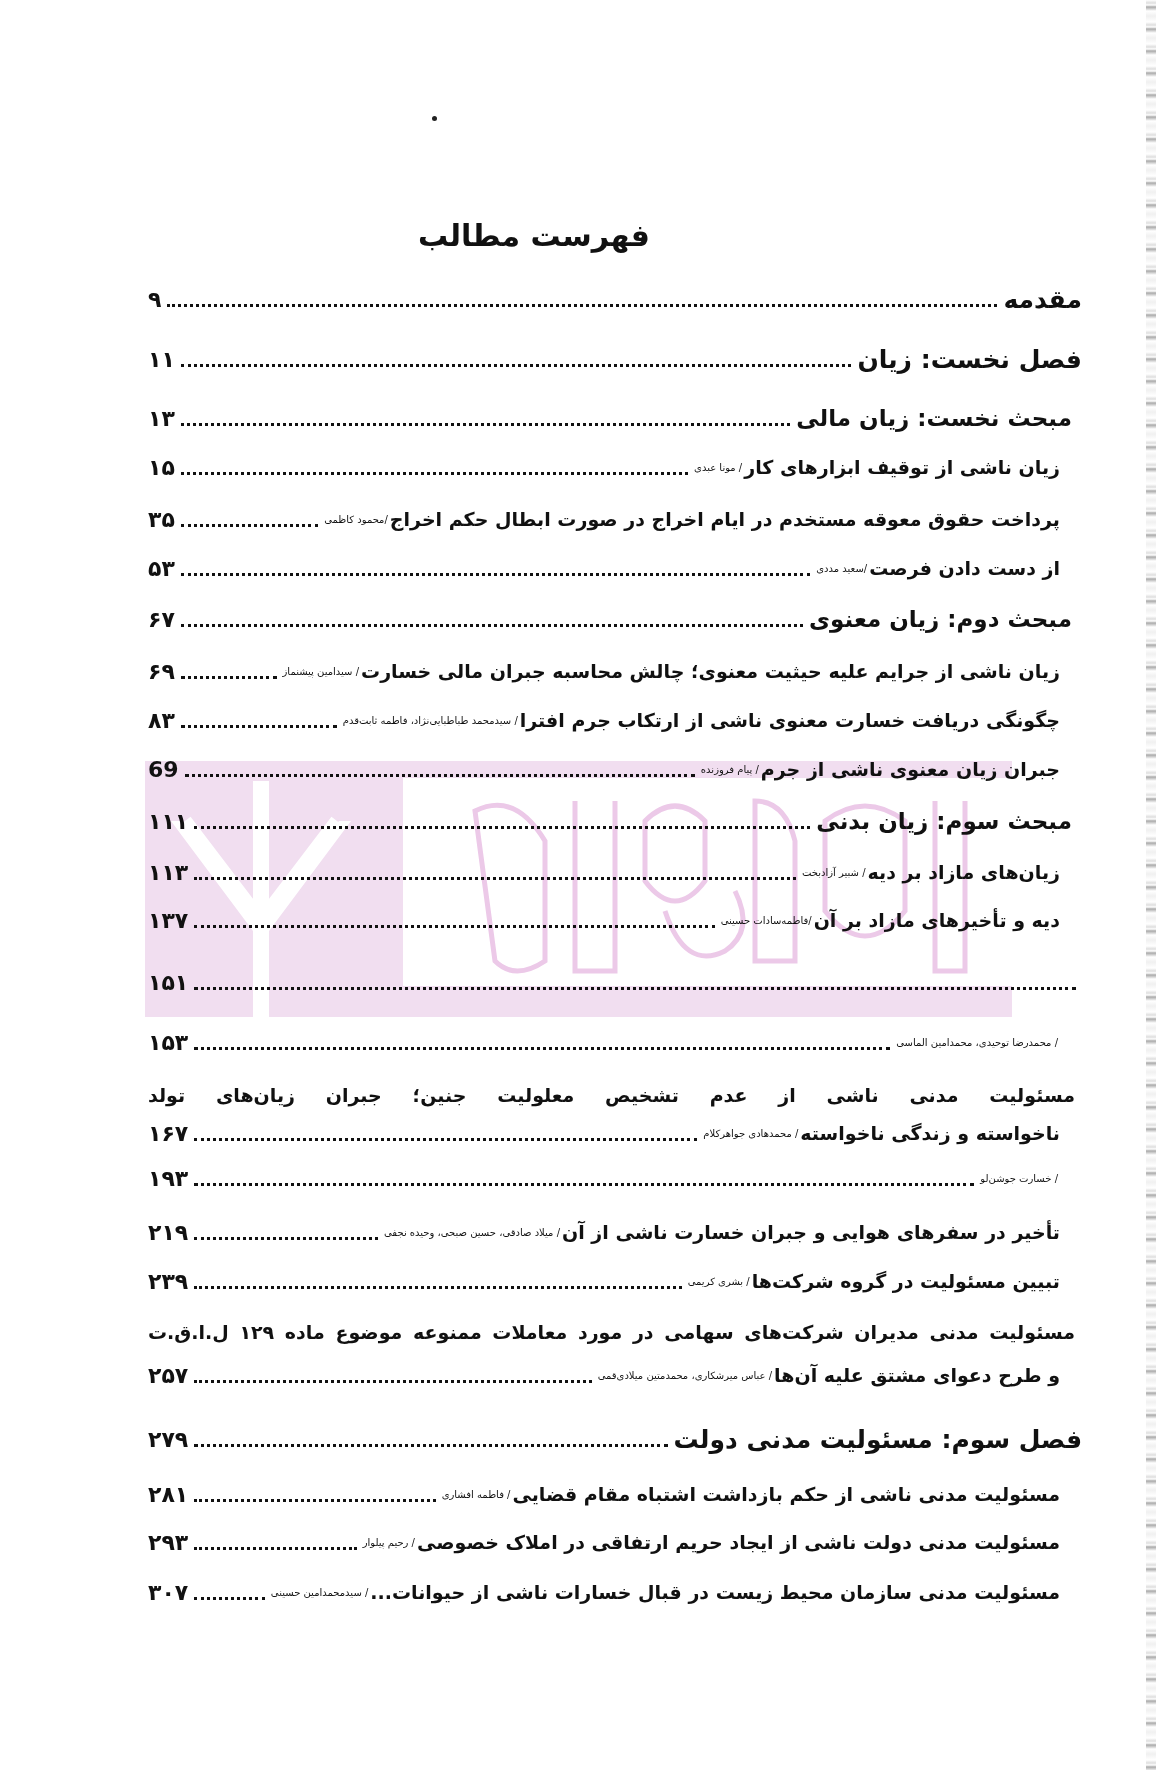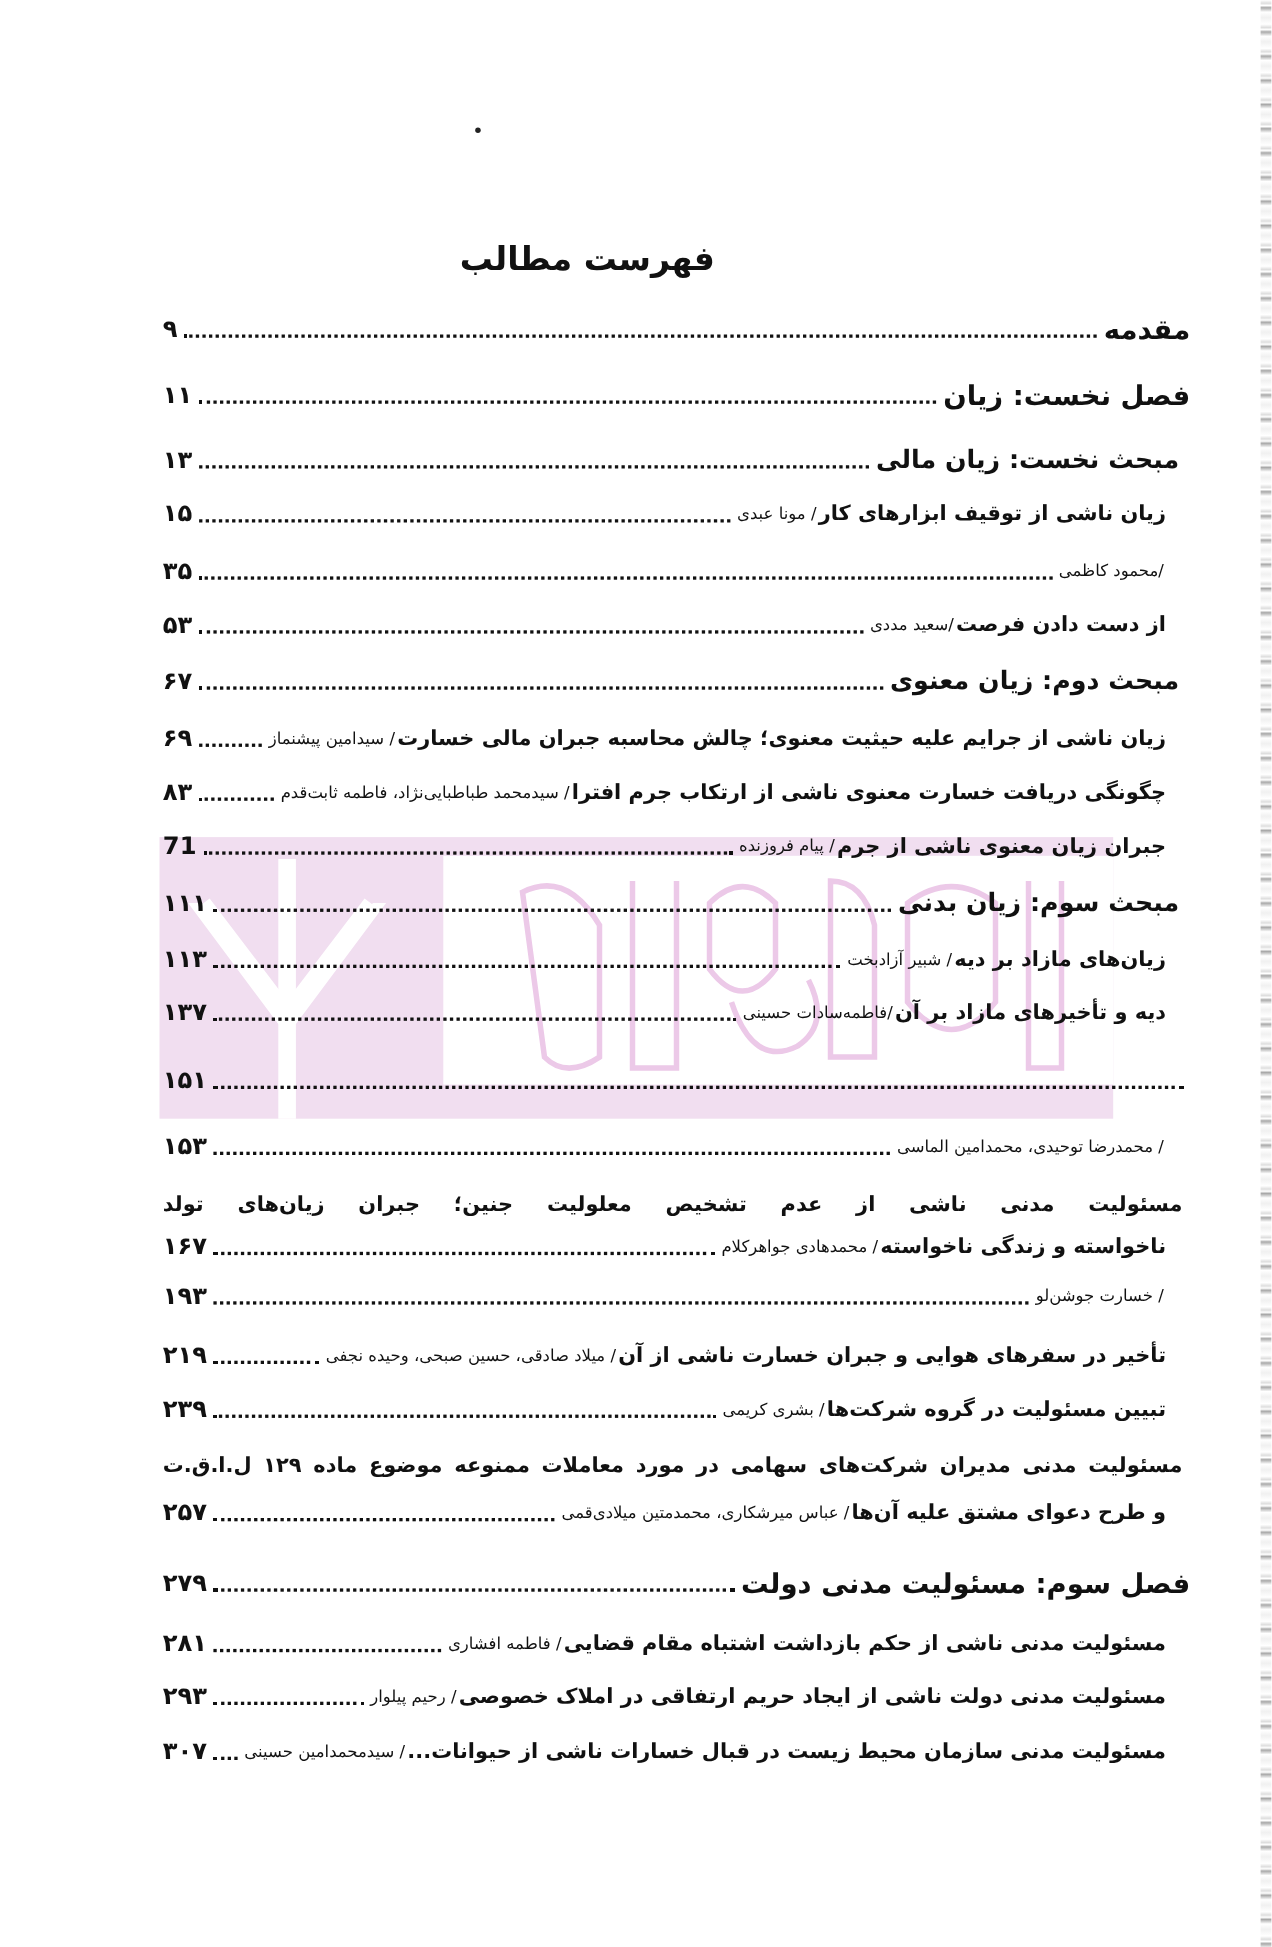--- a/index.html
+++ b/index.html
@@ -17,21 +17,21 @@
   .watermark svg { position:absolute; left:0; top:0; }
   .title {
     position:absolute; top:218px; left:0; width:1068px; text-align:center;
     font-size:30px; font-weight:bold; direction:rtl;
   }
   .row {
     position:absolute; left:148px; height:40px; direction:rtl;
     display:flex; align-items:center; white-space:nowrap;
   }
   .row .t { font-weight:bold; }
-  .row .a { font-size:15px; font-weight:normal; margin-right:2px; }
+  .row .a { font-size:10px; font-weight:normal; margin-right:2px; }
   .row .dots {
     flex:1; height:0; border-bottom:3px dotted #111; margin:0 6px; position:relative; top:6px; min-width:10px;
   }
   .row .p { font-weight:bold; font-size:22px; }
   .lvl0 { right:74px; font-size:25px; }
   .lvl1 { right:84px; font-size:23px; }
   .lvl2 { right:96px; font-size:19px; }
   .cont { position:absolute; right:81px; left:148px; font-size:19px; font-weight:bold; direction:rtl; text-align:justify; text-align-last:justify; height:34px; line-height:34px; white-space:nowrap; }
 </style>
 </head>
@@ -78,20 +78,21 @@
       <span class="dots"></span>
       <span class="p">۱۳</span>
     </div>
     <div class="row lvl2" style="top: 447px;">
       <span class="t">زیان ناشی از توقیف ابزارهای کار</span>
       <span class="a">/ مونا عبدی</span>
       <span class="dots"></span>
       <span class="p">۱۵</span>
     </div>
     <div class="row lvl2" style="top: 499px;">
+      <span class="t">پرداخت حقوق معوقه مستخدم در ایام اخراج در صورت ابطال حکم اخراج</span>
       <span class="a">/محمود کاظمی</span>
       <span class="dots"></span>
       <span class="p">۳۵</span>
     </div>
     <div class="row lvl2" style="top: 548px;">
       <span class="t">از دست دادن فرصت</span>
       <span class="a">/سعید مددی</span>
       <span class="dots"></span>
       <span class="p">۵۳</span>
     </div>
@@ -109,21 +110,21 @@
     <div class="row lvl2" style="top: 700px;">
       <span class="t">چگونگی دریافت خسارت معنوی ناشی از ارتکاب جرم افترا</span>
       <span class="a">/ سیدمحمد طباطبایی‌نژاد، فاطمه ثابت‌قدم</span>
       <span class="dots"></span>
       <span class="p">۸۳</span>
     </div>
     <div class="row lvl2" style="top: 749px;">
       <span class="t">جبران زیان معنوی ناشی از جرم</span>
       <span class="a">/ پیام فروزنده</span>
       <span class="dots"></span>
-      <span class="p">71</span>
+      <span class="p">69</span>
     </div>
     <div class="row lvl1" style="top: 801px;">
       <span class="t">مبحث سوم: زیان بدنی</span>
       <span class="dots"></span>
       <span class="p">۱۱۱</span>
     </div>
     <div class="row lvl2" style="top: 852px;">
       <span class="t">زیان‌های مازاد بر دیه</span>
       <span class="a">/ شبیر آزادبخت</span>
       <span class="dots"></span>

